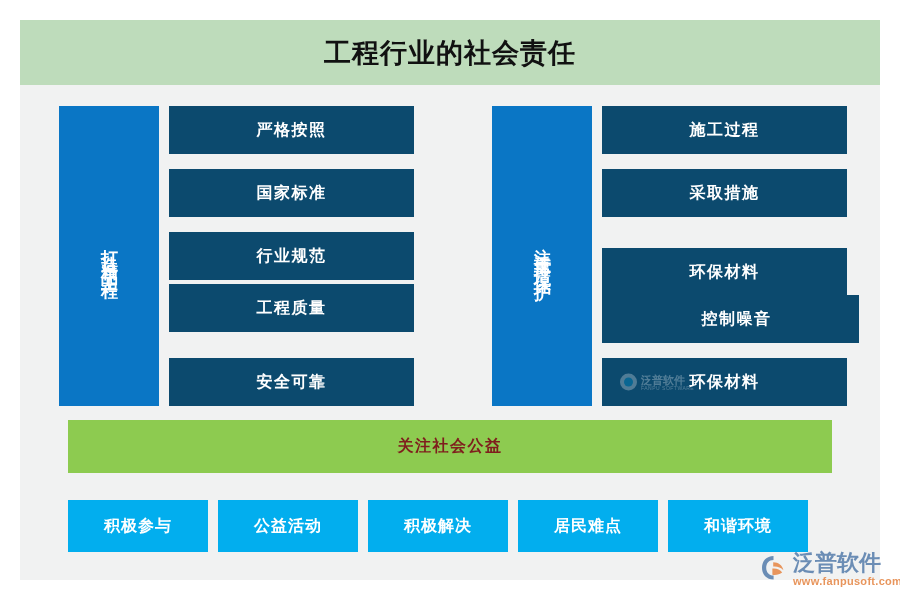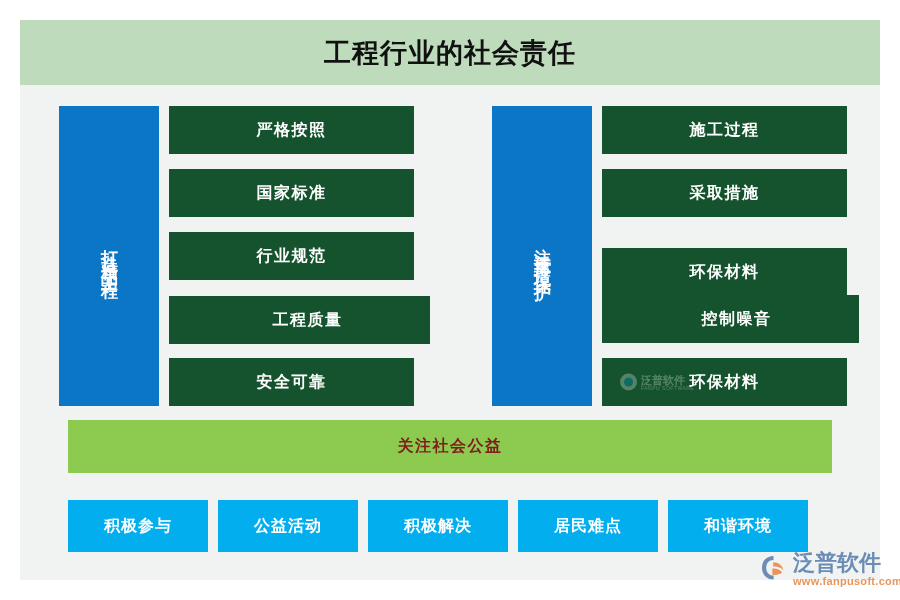--- a/index.html
+++ b/index.html
@@ -45,21 +45,21 @@
     writing-mode:vertical-rl;
     text-orientation:upright;
     color:#ffffff;font-weight:bold;font-size:17px;
     letter-spacing:7px;
     line-height:1.05;
   }
 
   .rows{position:absolute;left:110px;top:0;width:245px;height:300px;}
   .row-box{
     position:absolute;left:0;width:245px;height:48px;
-    background:#14532d;
+    background:#0c4a6e;
     display:flex;align-items:center;justify-content:center;
   }
   .row-box span{
     color:#ffffff;font-weight:bold;font-size:16px;letter-spacing:1.5px;
   }
 
   
   .green-bar{
     position:absolute;left:48px;top:400px;
     width:764px;height:53px;
@@ -140,21 +140,21 @@
       <div class="rows">
         <div class="row-box" style="top:0px;">
             <span>严格按照</span>
           </div>
         <div class="row-box" style="top:63px;">
             <span>国家标准</span>
           </div>
         <div class="row-box" style="top:126px;">
             <span>行业规范</span>
           </div>
-        <div class="row-box" style="top:190px;padding-left:16px;">
+        <div class="row-box" style="top:178px;">
             <span>工程质量</span>
           </div>
         <div class="row-box" style="top:252px;">
             <span>安全可靠</span>
           </div>
       </div>
     </div>
 
     <div class="group group-right">
       <div class="vlabel">

